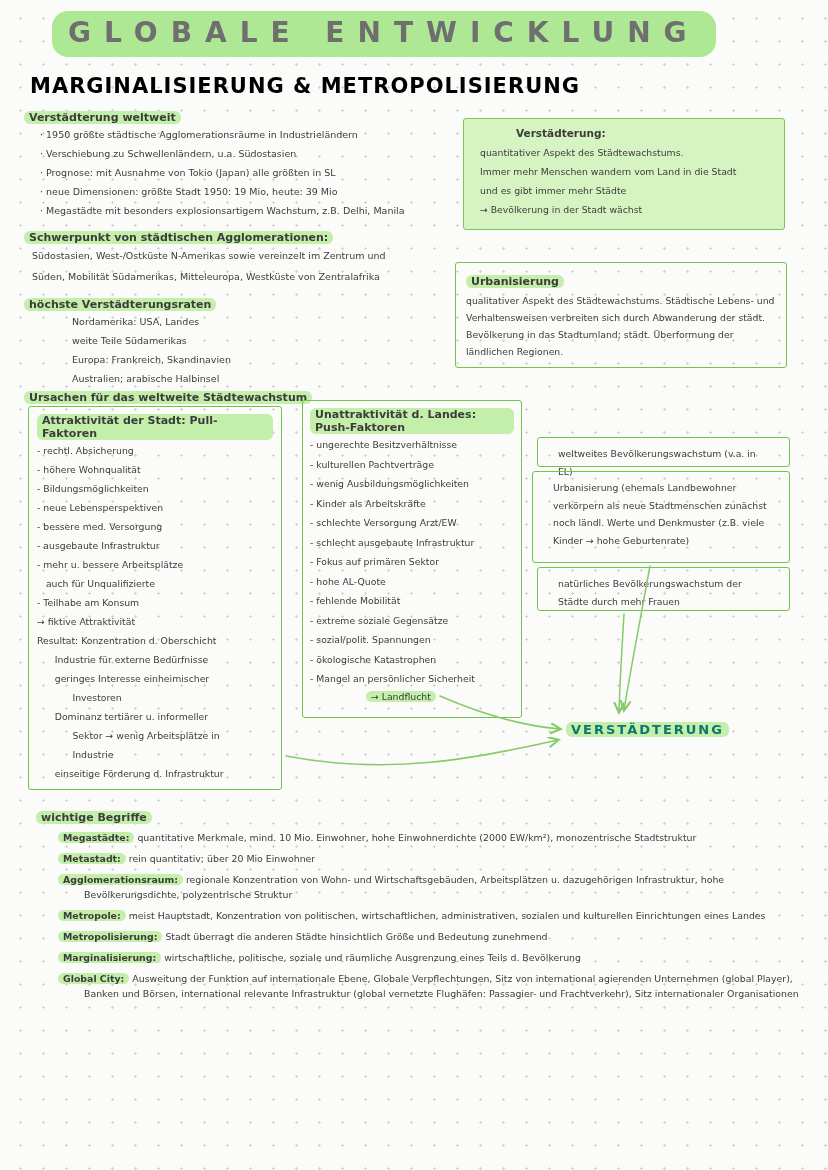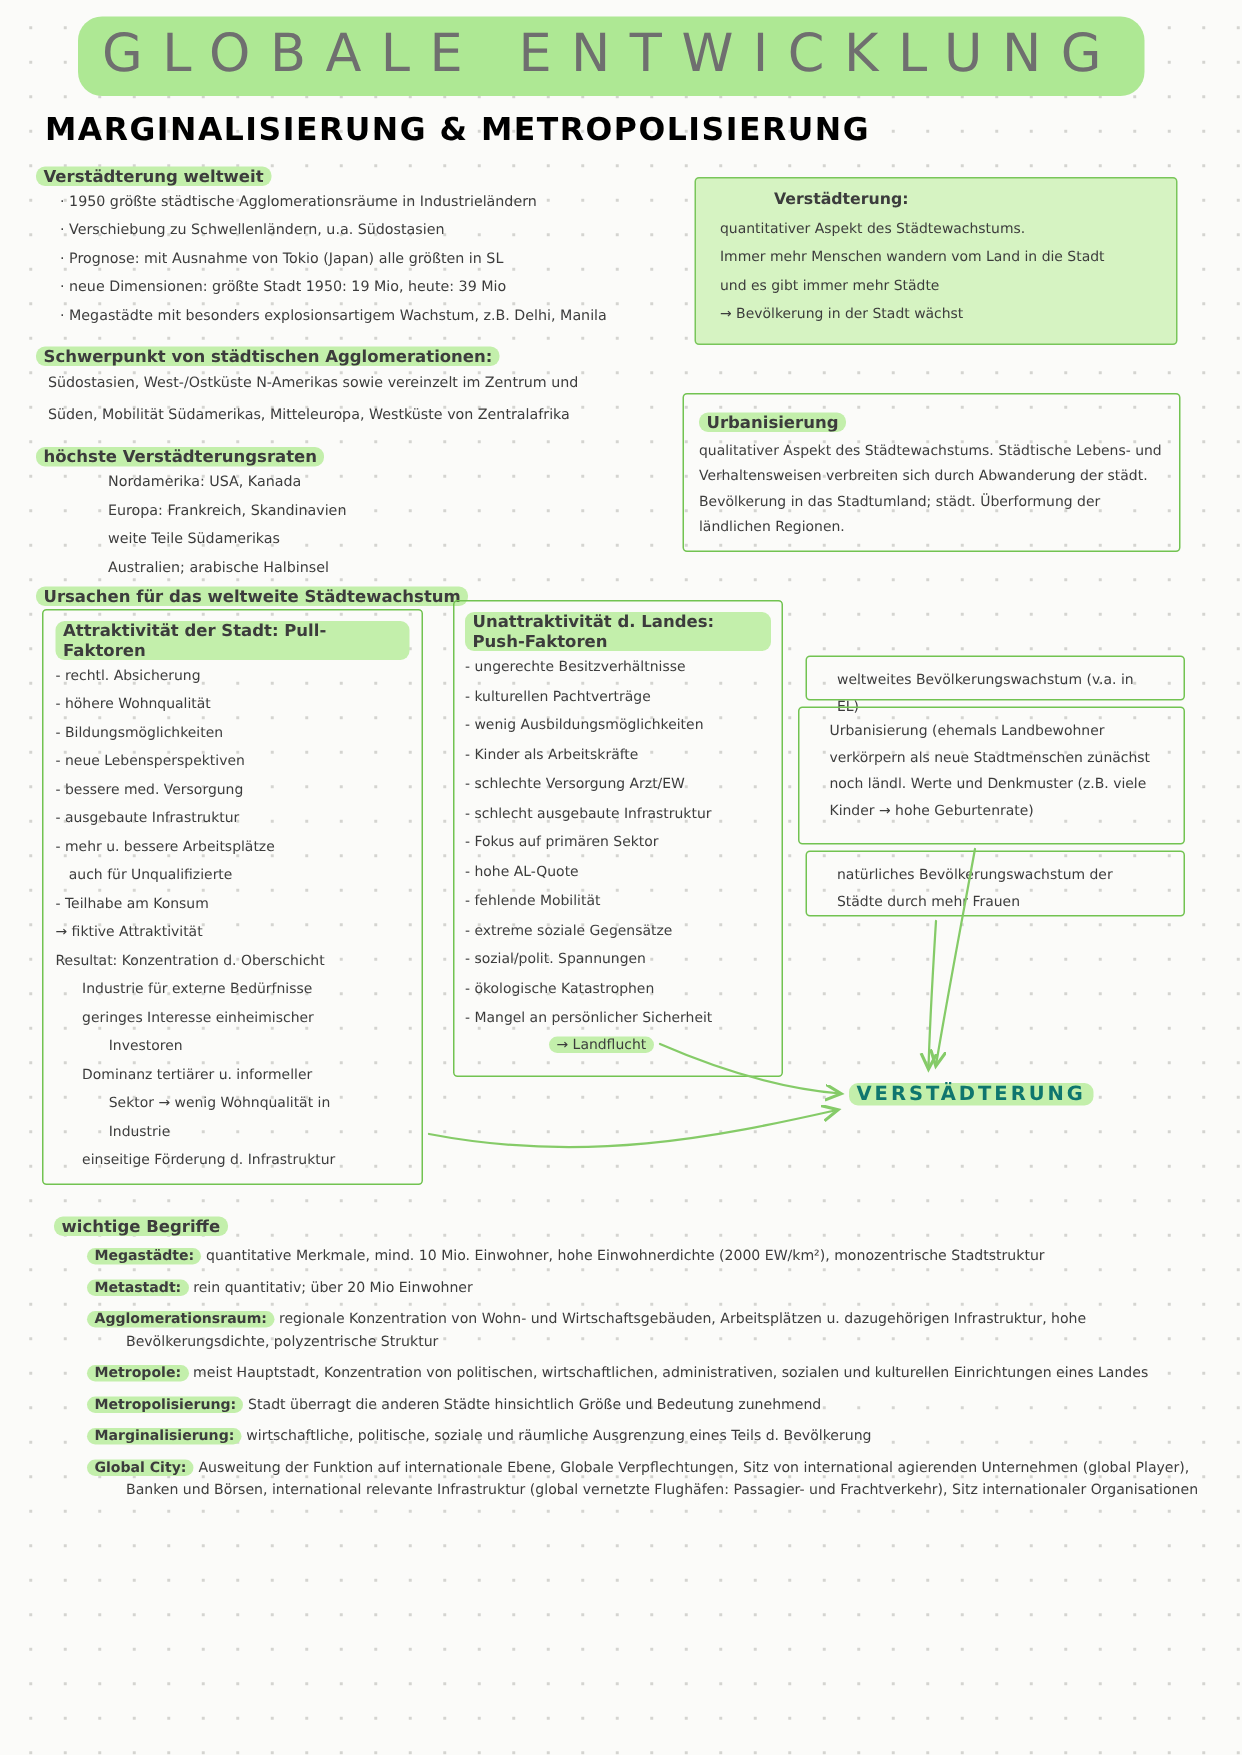--- a/index.html
+++ b/index.html
@@ -10,21 +10,21 @@
     background-color:#fbfbf9;
     background-image: radial-gradient(circle, #d4d4d0 1px, rgba(0,0,0,0) 1.3px);
     background-size: 23px 23px;
     background-position: 9px 7px;
     position:relative;
     overflow:hidden;
   }
   .hl { background:#c3efab; border-radius:6px; padding:0 5px; }
   .h  { font-weight:700; font-size:11px; display:inline-block; }
 
-  .title { position:absolute; left:52px; top:16px; font-size:35px; font-weight:400;
+  .title { position:absolute; left:52px; top:16px; font-size:28px; font-weight:700;
            letter-spacing:13px; color:#6f6f6f; white-space:nowrap; }
   .title .hl-title { background:#aee894; border-radius:16px; padding:5px 16px 8px; }
 
   .subtitle { position:absolute; left:30px; top:74px; font-size:21px; font-weight:800;
               letter-spacing:1px; color:#000000; }
 
   .left-col { position:absolute; left:24px; top:106px; width:442px; }
   .sec { margin-bottom:6px; }
   .list .li { font-size:9.5px; line-height:19px; white-space:pre-wrap; }
   .ind1 .li { padding-left:16px; }
@@ -93,23 +93,23 @@
       <span class="hl h">Schwerpunkt von städtischen Agglomerationen:</span>
       <div class="list ind0">
           <div class="li">Südostasien, West-/Ostküste N-Amerikas sowie vereinzelt im Zentrum und</div>
           <div class="li">Süden, Mobilität Südamerikas, Mitteleuropa, Westküste von Zentralafrika</div>
         </div>
     </div>
 
     <div class="sec mt">
       <span class="hl h">höchste Verstädterungsraten</span>
       <div class="list ind2">
-          <div class="li">Nordamerika: USA, Kanada</div>
+          <div class="li">Nordamerika: USA, Landes</div>
+          <div class="li">weite Teile Südamerikas</div>
           <div class="li">Europa: Frankreich, Skandinavien</div>
-          <div class="li">weite Teile Südamerikas</div>
           <div class="li">Australien; arabische Halbinsel</div>
         </div>
     </div>
   </div>
 
   <div class="ursachen-h">
     <span class="hl h">Ursachen für das weltweite Städtewachstum</span>
   </div>
 
   <div class="gbox pull-box">
@@ -123,21 +123,21 @@
         <div class="li">- ausgebaute Infrastruktur</div>
         <div class="li">- mehr u. bessere Arbeitsplätze</div>
         <div class="li">   auch für Unqualifizierte</div>
         <div class="li">- Teilhabe am Konsum</div>
         <div class="li">→ fiktive Attraktivität</div>
         <div class="li">Resultat: Konzentration d. Oberschicht</div>
         <div class="li">      Industrie für externe Bedürfnisse</div>
         <div class="li">      geringes Interesse einheimischer</div>
         <div class="li">            Investoren</div>
         <div class="li">      Dominanz tertiärer u. informeller</div>
-        <div class="li">            Sektor → wenig Wohnqualität in</div>
+        <div class="li">            Sektor → wenig Arbeitsplätze in</div>
         <div class="li">            Industrie</div>
         <div class="li">      einseitige Förderung d. Infrastruktur</div>
       </div>
   </div>
 
   <div class="gbox push-box">
     <span class="hl h">Unattraktivität d. Landes: Push-Faktoren</span>
     <div class="list">
         <div class="li">- ungerechte Besitzverhältnisse</div>
         <div class="li">- kulturellen Pachtverträge</div>

